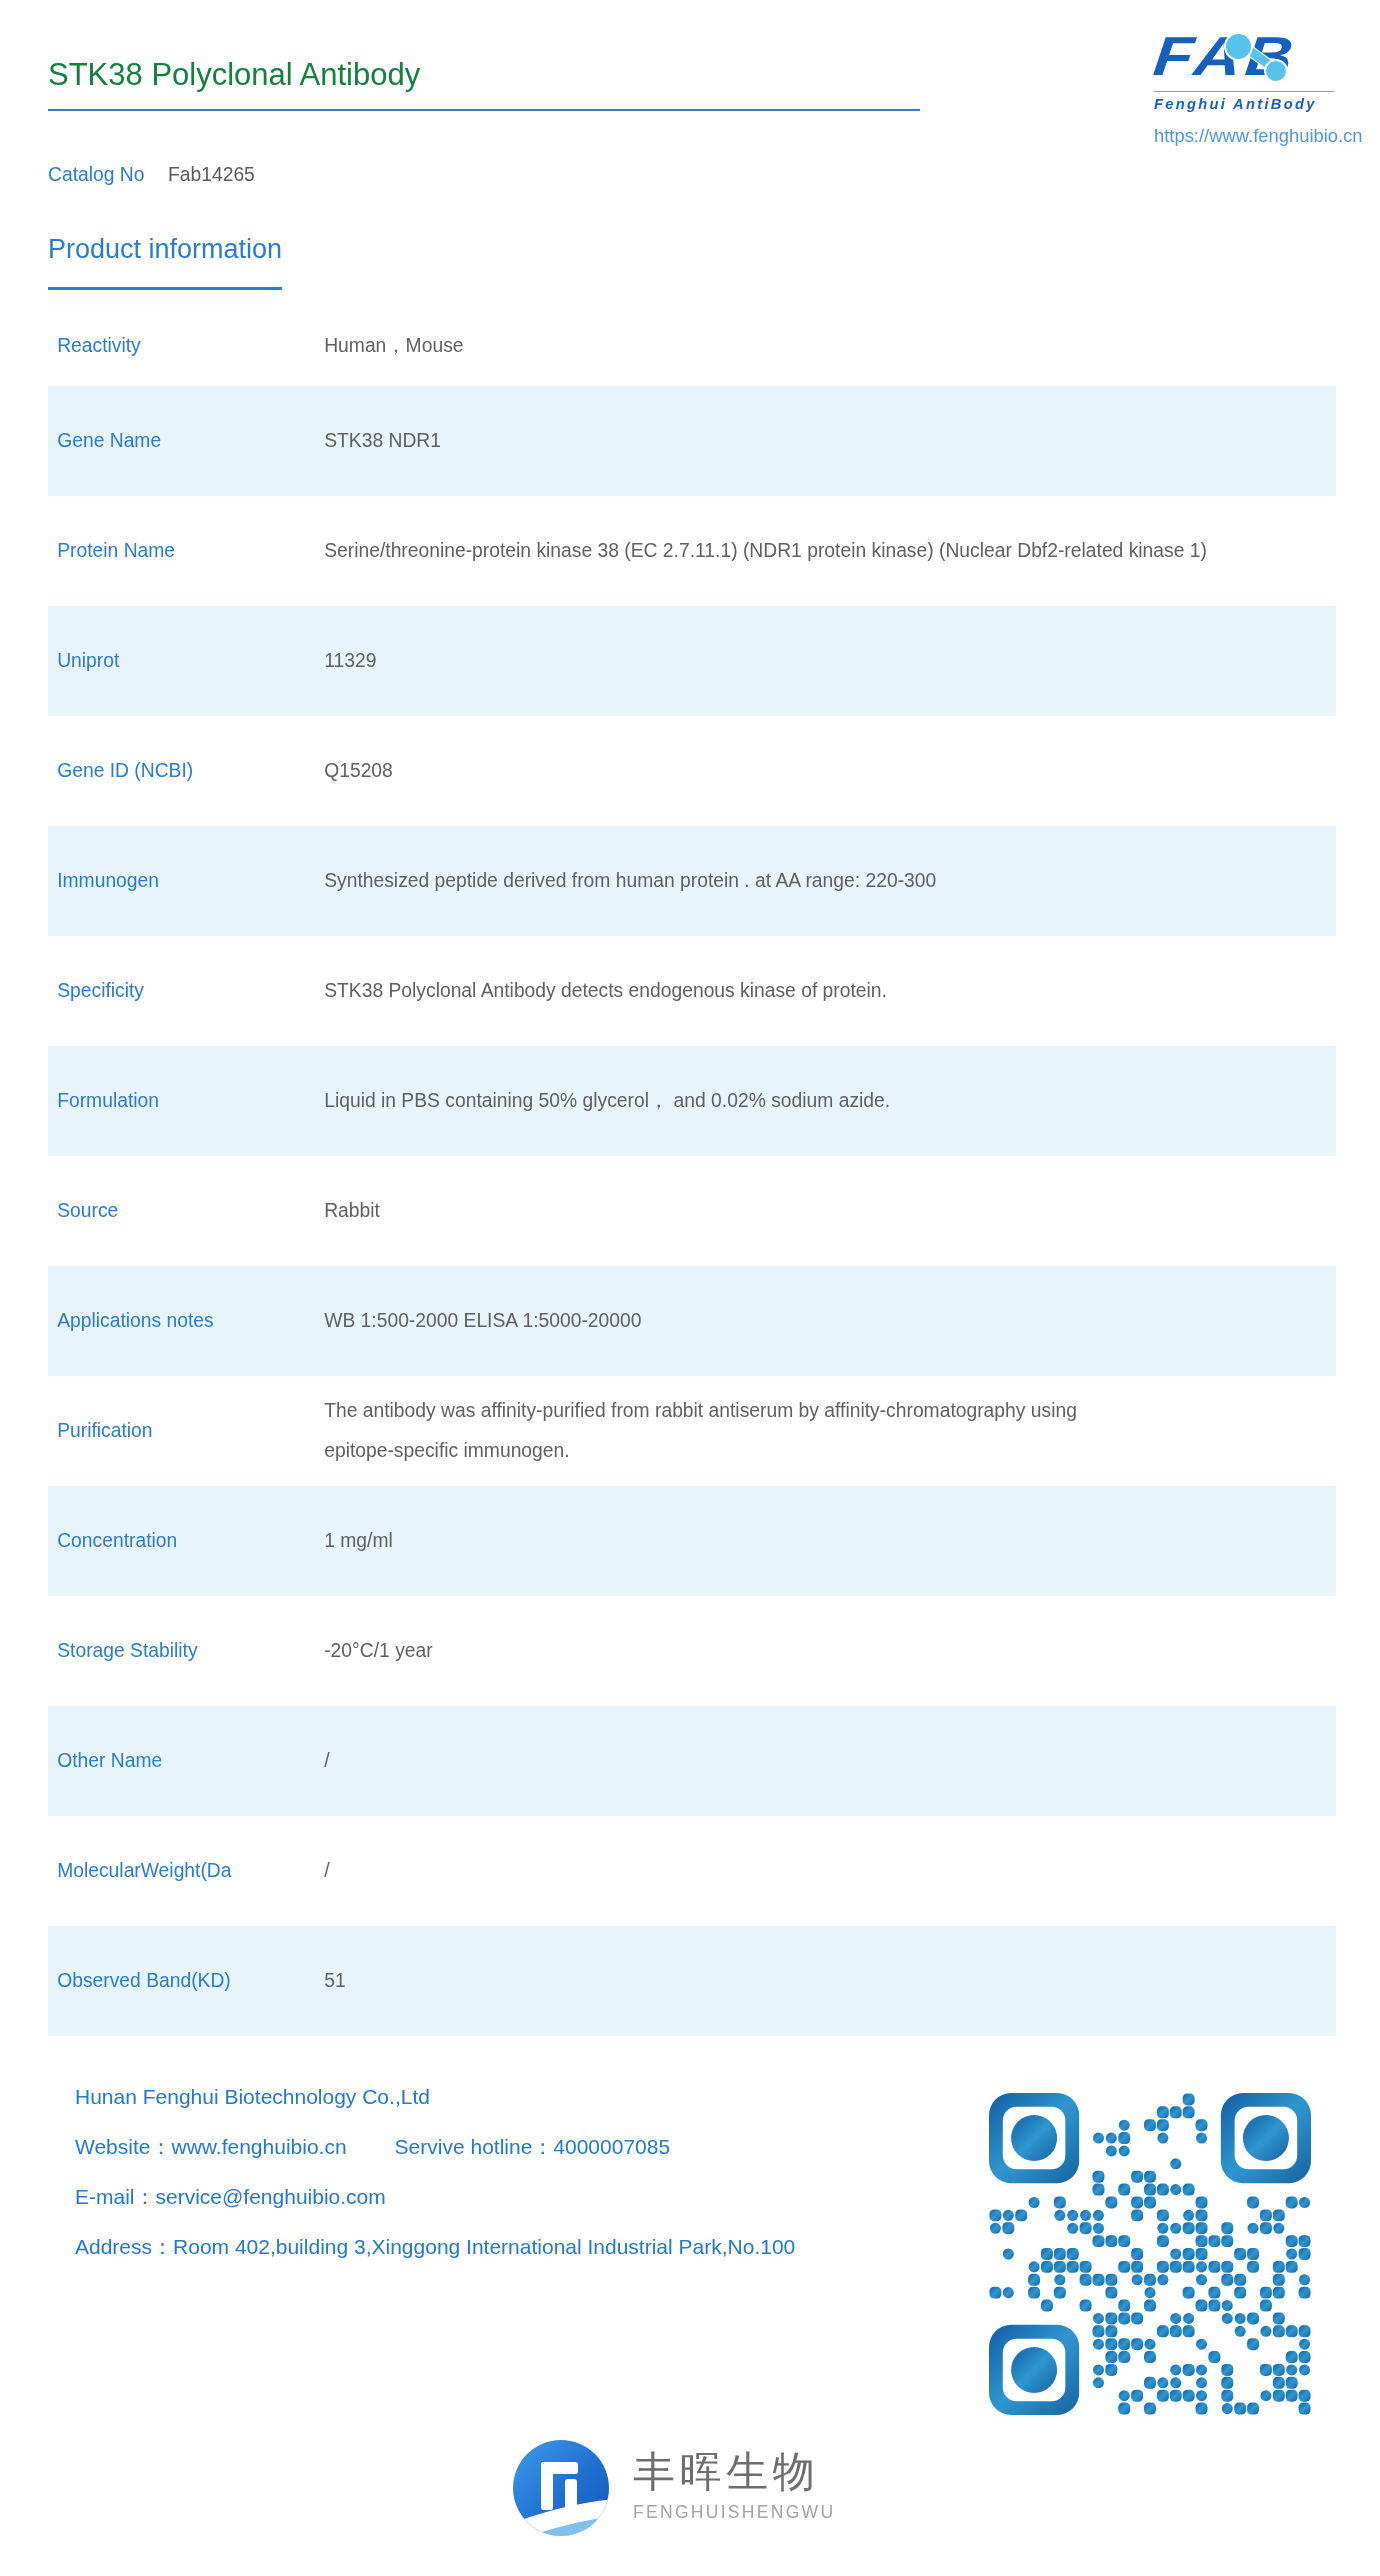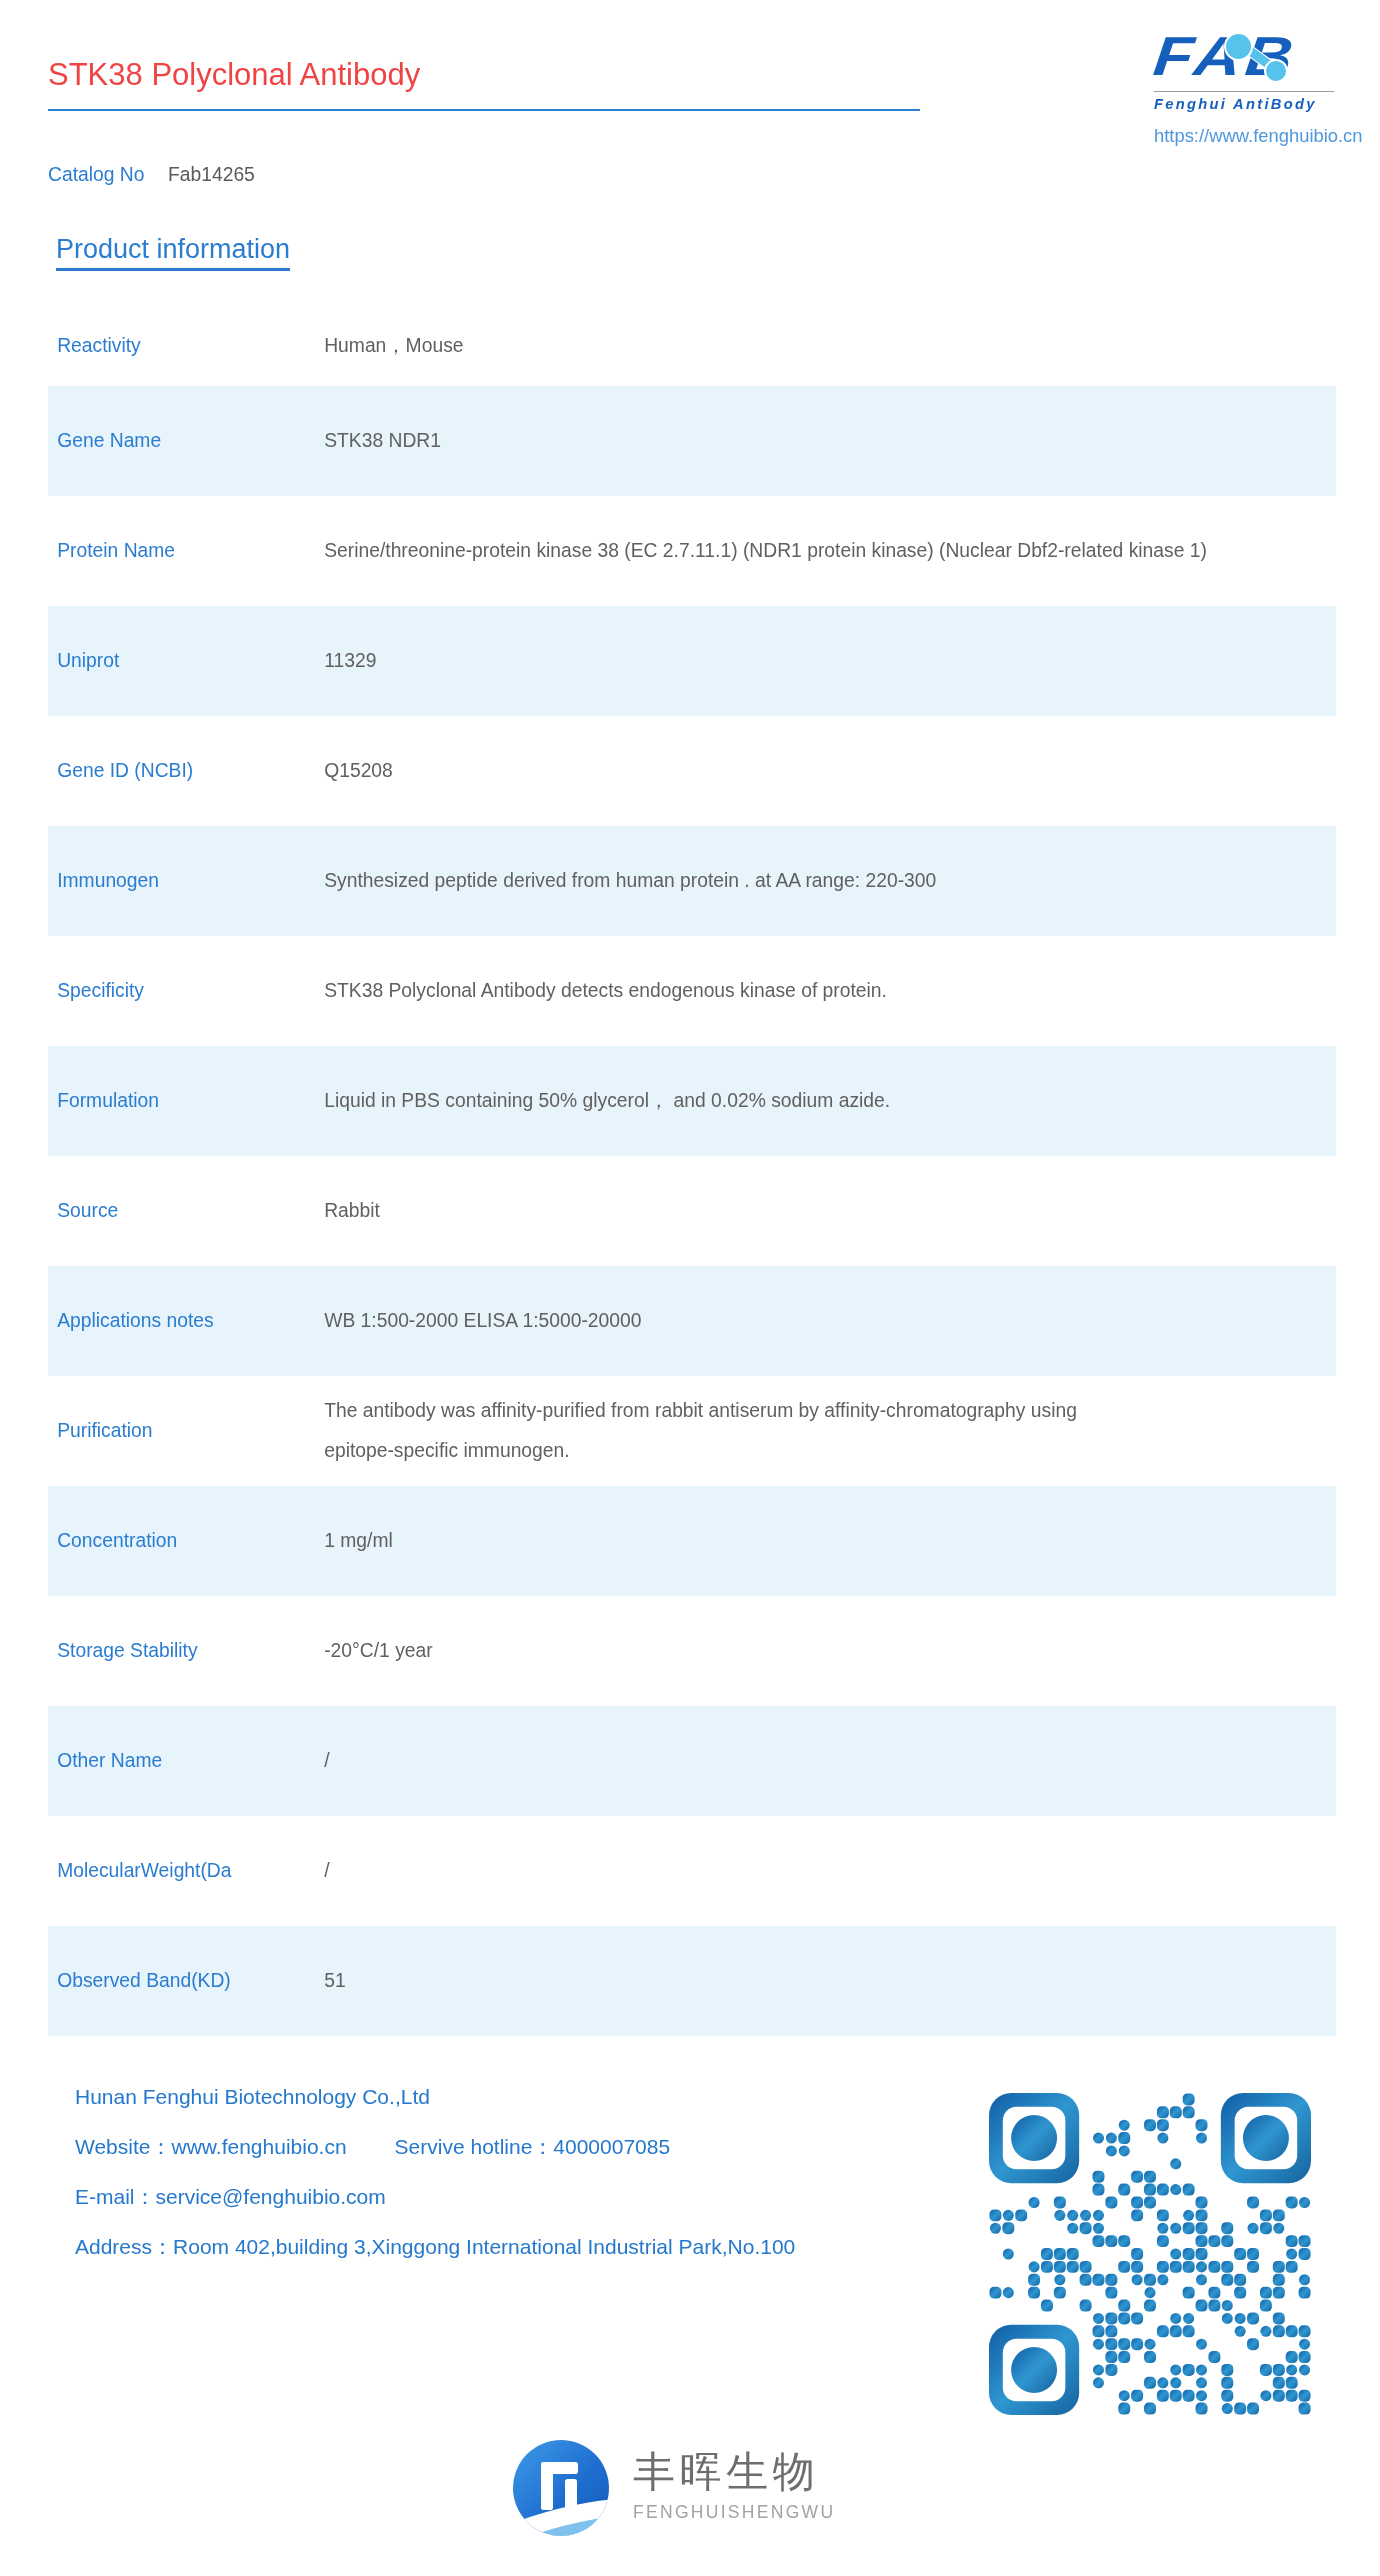--- a/index.html
+++ b/index.html
@@ -1,41 +1,41 @@
 <!DOCTYPE html>
 <html style="font-size:14.7px"><head>
 <meta charset="utf-8">
 <style>
   * { margin:0; padding:0; box-sizing:border-box; }
   body { background:#ffffff; font-family:"Liberation Sans", sans-serif; }
   .page { position:relative; width:1380px; height:2576px; background:#ffffff; overflow:hidden; }
 
   
-  .doc-title { position:absolute; left:48px; top:57px; font-size:31px; color:#ef4444; font-weight:400; letter-spacing:0; }
+  .doc-title { position:absolute; left:48px; top:57px; font-size:31px; color:#15803d; font-weight:400; letter-spacing:0; }
   .title-rule { position:absolute; left:48px; top:109px; width:872px; height:1.8px; background:#2e7fd0; }
 
   .brand { position:absolute; left:1154px; top:26px; width:184px; }
   .fab-wrap { position:relative; height:61px; }
   .fab-text { display:inline-block; font-size:55px; font-weight:700; font-style:italic; color:#1660bd;
               transform:skewX(-6deg) scaleX(1.18); transform-origin:0 50%; letter-spacing:3.7px; line-height:61px; }
   .molecule-circle { position:absolute; border-radius:50%; background:#55c3ec; border:2.8px solid #ffffff; }
   .mc-big   { width:29px; height:29px; left:70px; top:5.5px; }
   .mc-small { width:24px; height:24px; left:110px; top:33px; }
   .mc-rod   { position:absolute; width:40px; height:11px; left:81px; top:23px; background:#55c3ec;
               border:1.8px solid #ffffff; transform:rotate(36deg); border-radius:5.5px; }
   .brand-rule { width:180px; height:0.9px; background:#9a9a9a; margin-top:3.7px; }
   .brand-sub { margin-top:4.6px; font-size:14.7px; font-weight:700; font-style:italic; color:#1660bd; letter-spacing:2.3px; white-space:nowrap; }
   .brand-url { margin-top:13px; font-size:18.4px; color:#4e97dd; white-space:nowrap; }
 
   .catalog { position:absolute; left:48px; top:164px; font-size:19.3px; }
   .catalog .cat-label { color:#2a7cd0; }
   .catalog .cat-value { position:absolute; left:120px; top:0; color:#5a5a5a; }
 
-  .section-heading { position:absolute; left:56px; top:234px; font-size:27px; color:#2a7cd0;
-                     padding-bottom:3px; border-bottom:3.7px solid #2a7cd0; }
+  .section-heading { position:absolute; left:48px; top:234px; font-size:27px; color:#2a7cd0;
+                     padding-bottom:22px; border-bottom:3.7px solid #2a7cd0; }
 
   
   .info-table { position:absolute; left:48px; top:305px; width:1288px; }
   .row { display:flex; align-items:center; min-height:110px; padding-left:9.2px; }
   .row.short { min-height:81px; }
   .row:nth-child(even) { background:#e8f4fc; }
   .cell.label { flex:0 0 267px; font-size:19.3px; color:#2a7cd0; }
   .cell.value { font-size:19.3px; color:#606060; white-space:pre; line-height:40px; }
 
   

